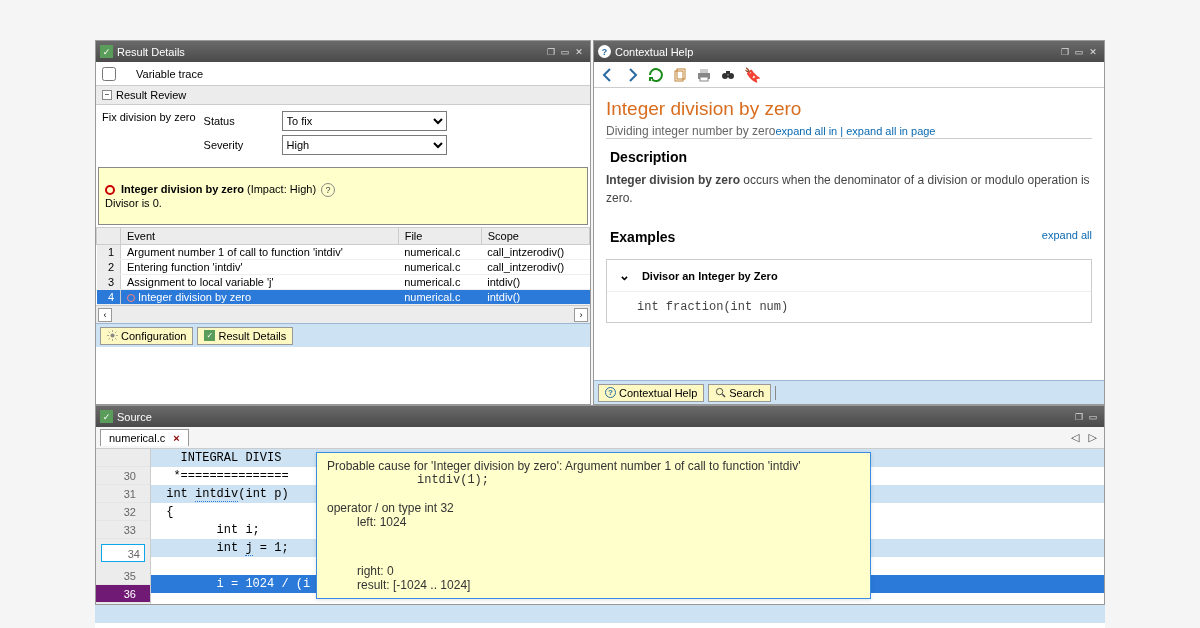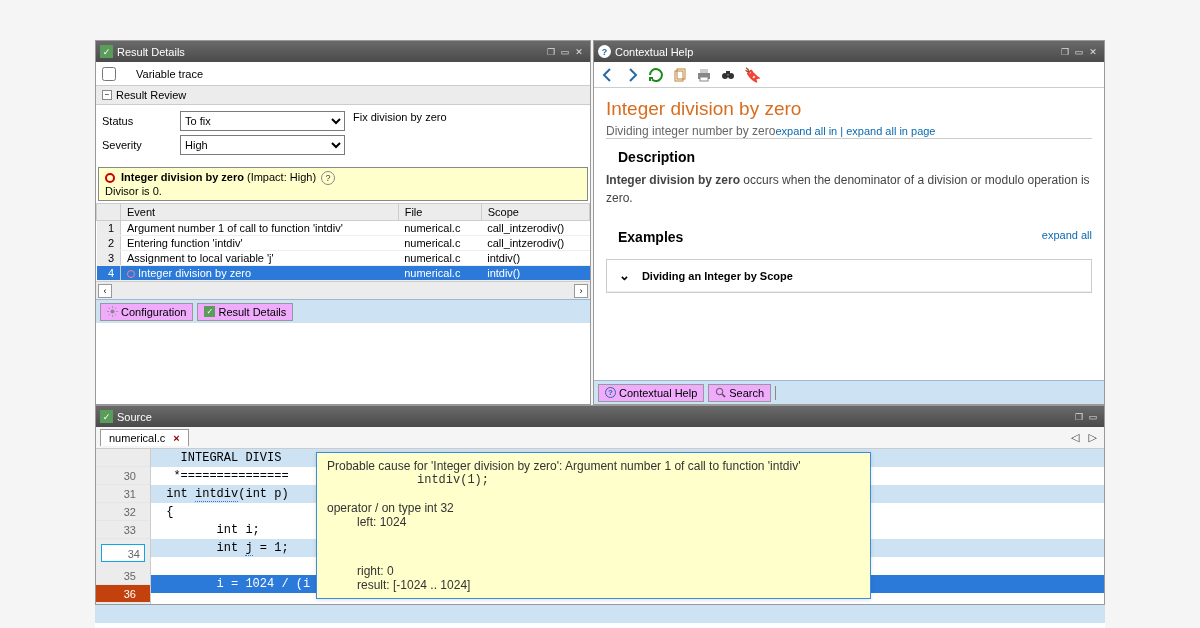--- a/index.html
+++ b/index.html
@@ -17,63 +17,63 @@
 .subheader { background: #fff; border-bottom: 1px solid #ccc; padding: 3px 6px; display: flex; align-items: center; height: 24px; }
 .checkbox-row { display: flex; align-items: center; gap: 20px; flex: 1; }
 .checkbox-row input { width: 14px; height: 14px; }
 .breadcrumb-file { color: #666; font-size: 13px; margin-left: auto; margin-top: 33px; }
 .section-hdr { background: #ececec; border-bottom: 1px solid #ccc; padding: 3px 6px; display: flex; align-items: center; font-size: 11px; }
 .section-hdr .collapse-icon { width: 10px; height: 10px; border: 1px solid #888; font-size: 8px; line-height: 8px; text-align: center; margin-right: 4px; cursor: pointer; background: #fff; }
 .form-area { padding: 6px; }
 .form-row { display: flex; align-items: center; margin-bottom: 4px; gap: 8px; }
 .form-row .label { width: 70px; }
 .form-row select { width: 165px; height: 20px; border: 1px solid #7a7a7a; background: #fff; font-size: 11px; }
-.alert-box { background: #ffffcc; border: 1px solid #888; padding: 3px 6px; margin: 2px; font-size: 11px; }
+.alert-box { background: #ffffcc; border: 1px solid #888; padding: 15px 6px; margin: 2px; font-size: 11px; }
 .alert-box .ring { display: inline-block; width: 10px; height: 10px; border: 2px solid #c00; border-radius: 50%; vertical-align: middle; margin-right: 3px; }
 .alert-box b { font-weight: bold; }
 .alert-box .help-q { display:inline-block; width:14px; height:14px; border:1px solid #888; border-radius:50%; text-align:center; line-height:12px; font-size:9px; margin-left:2px; color:#444; }
 .event-table { width: 100%; border-collapse: collapse; font-size: 11px; }
 .event-table th { background: #ececec; border: 1px solid #ccc; text-align: left; padding: 2px 6px; font-weight: normal; }
 .event-table td { border-bottom: 1px solid #eee; padding: 1px 6px; }
 .event-table td.numcol { text-align: right; background: #ececec; border-right: 1px solid #ccc; width: 24px; }
 .event-table tr.selected td { background: #2b79d9; color: #fff; }
 .event-table tr.selected td.numcol { background: #2b79d9; color: #fff; }
 .event-table .ring-sm { display: inline-block; width: 8px; height: 8px; border: 1.5px solid #c00; border-radius: 50%; vertical-align: middle; margin-right: 3px; }
 .event-table tr.selected .ring-sm { border-color: #ff8080; }
 .scroll-bar { background: #ececec; border-top: 1px solid #ccc; height: 18px; display:flex; align-items:center; justify-content: space-between; padding: 0 2px; }
 .scroll-bar .arrow { width:14px; height:14px; border:1px solid #999; background:#fff; text-align:center; line-height:12px; cursor:pointer; font-size:9px; }
 .tab-strip { background: #cde2f2; border-top: 1px solid #9cb8d4; padding: 2px 4px; display: flex; gap: 4px; align-items: center; height: 24px; }
-.tab-btn { background: #f0abfc; border: 1px solid #999; padding: 2px 6px; display: flex; align-items: center; gap: 3px; cursor: pointer; font-size: 11px; }
+.tab-btn { background: #fef9c3; border: 1px solid #999; padding: 2px 6px; display: flex; align-items: center; gap: 3px; cursor: pointer; font-size: 11px; }
 .tab-btn .micon { width:11px; height:11px; }
 .help-toolbar { background: #fff; border-bottom: 1px solid #ccc; padding: 3px 6px; display:flex; gap:8px; align-items:center; height:26px; }
 .help-toolbar svg { width:16px; height:16px; cursor:pointer; }
 .help-toolbar .emo { font-size:14px; cursor:pointer; }
 .help-content { padding: 10px 12px; overflow: hidden; flex:1; }
 .help-content h1 { color: #d96d1f; font-size: 19px; font-weight: normal; margin-bottom: 4px; }
 .help-content .subtitle { color: #666; font-size: 12px; display:flex; align-items:baseline; border-bottom:1px solid #ccc; padding-bottom:0; margin-bottom:10px; }
 .help-content .links { color: #0b6ab1; font-size: 11px; }
-.help-content h2 { font-size: 14px; font-weight: bold; margin: 10px 12px 6px; }
+.help-content h2 { font-size: 14px; font-weight: bold; margin: 10px 4px 6px; }
 .help-content p { font-size: 12px; color: #444; line-height: 1.5; }
 .help-content .examples-hdr { display:flex; justify-content:space-between; align-items:center; margin-top:12px; }
 .example-box { border: 1px solid #ccc; margin-top: 8px; }
 .example-box .ex-hdr { padding: 8px 12px; display:flex; align-items:center; gap:12px; border-bottom:1px solid #eee; }
 .example-box .ex-hdr .chev { font-weight:bold; font-size:13px; }
 .example-box .ex-code { padding: 8px 30px; font-family: 'Courier New', monospace; font-size: 12px; color:#444; }
 .source-panel { border: 1px solid #999; }
 .source-panel .panel-header { background: linear-gradient(to bottom,#6a6a6a,#4a4a4a); }
 .source-tabs { background:#f5f5f5; border-bottom:1px solid #ccc; padding:2px 4px; display:flex; align-items:center; }
 .source-tab { background:#fff; border:1px solid #999; border-bottom:none; padding:2px 8px; display:flex; gap:4px; align-items:center; font-size:11px; }
 .source-tab .x { color:#800; font-weight:bold; cursor:pointer; margin-left:4px; }
 .nav-arrows { margin-left:auto; font-size:11px; color:#333; }
 .nav-arrows span { margin: 0 3px; cursor:pointer; }
 .code-area { position:relative; background:#fff; display:flex; height:155px; overflow:hidden; }
 .gutter { background:#ececec; border-right:1px solid #ccc; width:55px; text-align:right; }
 .gutter .ln { height:18px; line-height:18px; padding-right:14px; font-size:11px; color:#666; border-bottom:1px solid #e5e5e5; }
 .gutter .ln.box { border:1px solid #0ea5e9; background:#fff; margin:5px; padding-right:4px; }
-.gutter .ln.sel { background:#c2410c; color:#fff; }
+.gutter .ln.sel { background:#701a75; color:#fff; }
 .code-col { flex:1; font-family:'Courier New',monospace; font-size:12px; }
 .code-col .line { height:18px; line-height:18px; padding-left:8px; white-space:pre; }
 .code-col .line.hl-blue { background:#cde2f2; }
 .code-col .line.hl-sel { background:#2b79d9; color:#fff; }
 .tooltip { position:absolute; left:220px; top:3px; width:555px; background:#ffffcc; border:1px solid #3a8ce0; padding:6px 10px; font-family: Tahoma, sans-serif; font-size:12px; color:#333; box-shadow: 0 1px 4px rgba(0,0,0,0.12); }
 .tooltip .mono { font-family:'Courier New',monospace; }
 .underline-dot { border-bottom: 1px dotted #2b79d9; }
 .bottom-striping { height:30px; background: repeating-linear-gradient(to bottom, #cde2f2 0, #cde2f2 18px, #fff 18px, #fff 36px); }
 </style>
 </head>
@@ -97,32 +97,32 @@
         </label>
         <span class="breadcrumb-file">numerical.c / intdiv()</span>
       </div>
       <div class="section-hdr">
         <span class="collapse-icon">−</span>
         <span>Result Review</span>
       </div>
       <div class="form-area">
         <div style="display:flex; gap:8px;">
           <div>
+            <div class="comment">Fix division by zero</div>
+          </div>
+          <div>
             <div class="form-row">
               <span class="label">Status</span>
               <select><option>To fix</option></select>
             </div>
             <div class="form-row">
               <span class="label">Severity</span>
               <select><option>High</option></select>
             </div>
           </div>
-          <div>
-            <div class="comment">Fix division by zero</div>
-          </div>
         </div>
       </div>
       <div class="alert-box">
         <span class="ring"></span>
         <b>Integer division by zero</b>
         <span>(Impact: High)</span>
         <span class="help-q">?</span><br>
         <span>Divisor is 0.</span>
       </div>
       <table class="event-table">
@@ -226,22 +226,23 @@
         </div>
         <h2>Description</h2>
         <p><b>Integer division by zero</b><span> occurs when the denominator of a division or modulo operation is zero.</span></p>
         <div class="examples-hdr">
           <h2>Examples</h2>
           <a class="links" style="color:#0b6ab1;">expand all</a>
         </div>
         <div class="example-box">
           <div class="ex-hdr">
             <span class="chev">⌄</span>
-            <b>Dividing an Integer by Scope</b>
+            <b>Divisor an Integer by Zero</b>
           </div>
+          <div class="ex-code">int fraction(int num)</div>
         </div>
       </div>
       <div class="tab-strip">
         <div class="tab-btn">
           <span class="micon" style="border:1px solid #2a6aa0;border-radius:50%;color:#2a6aa0;text-align:center;line-height:9px;font-size:8px;font-weight:bold;">?</span>
           <span>Contextual Help</span>
         </div>
         <div class="tab-btn">
           <svg class="micon" viewBox="0 0 12 12">
               <circle cx="5" cy="5" r="3.5" stroke="#444" fill="none"></circle>

